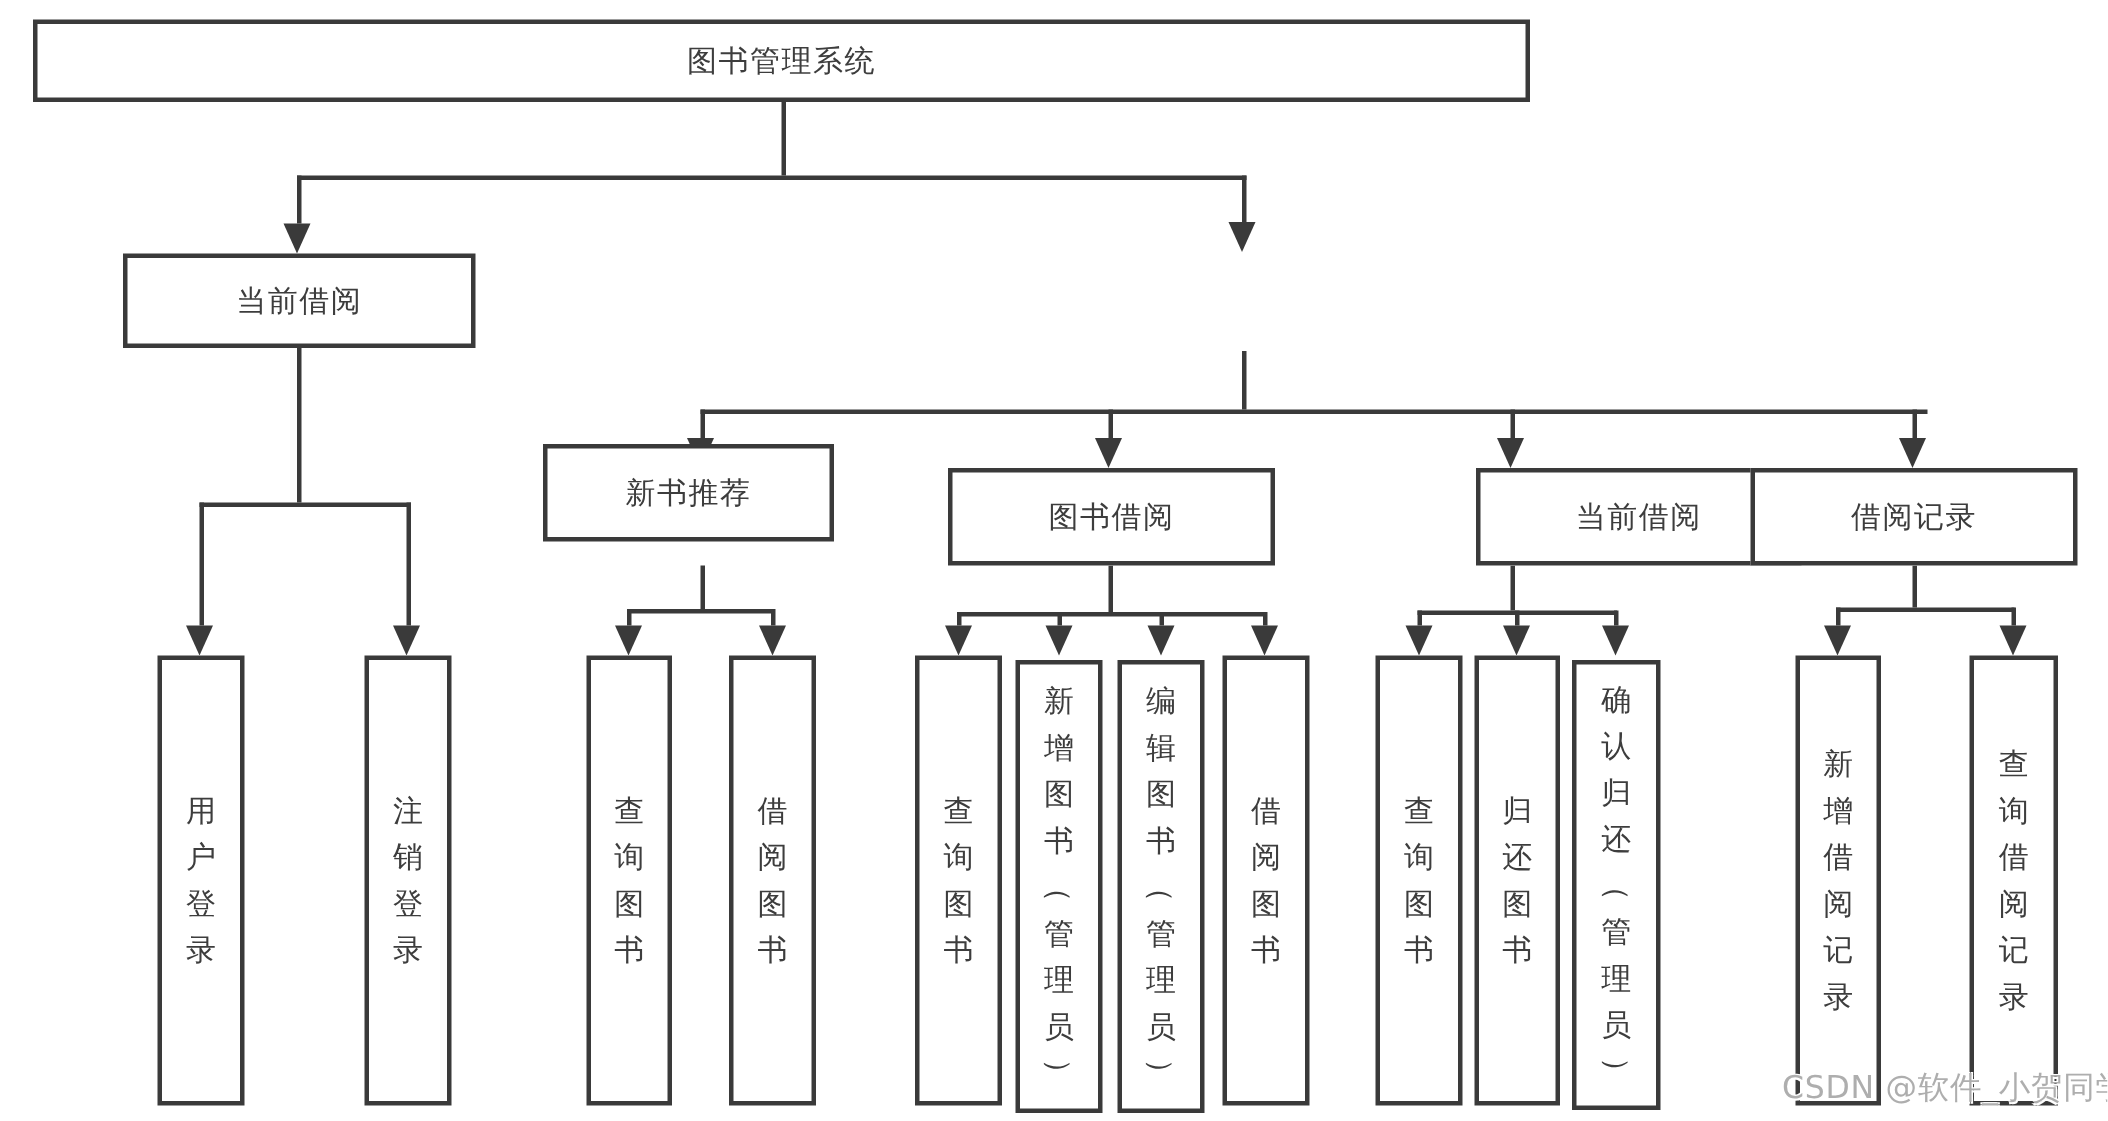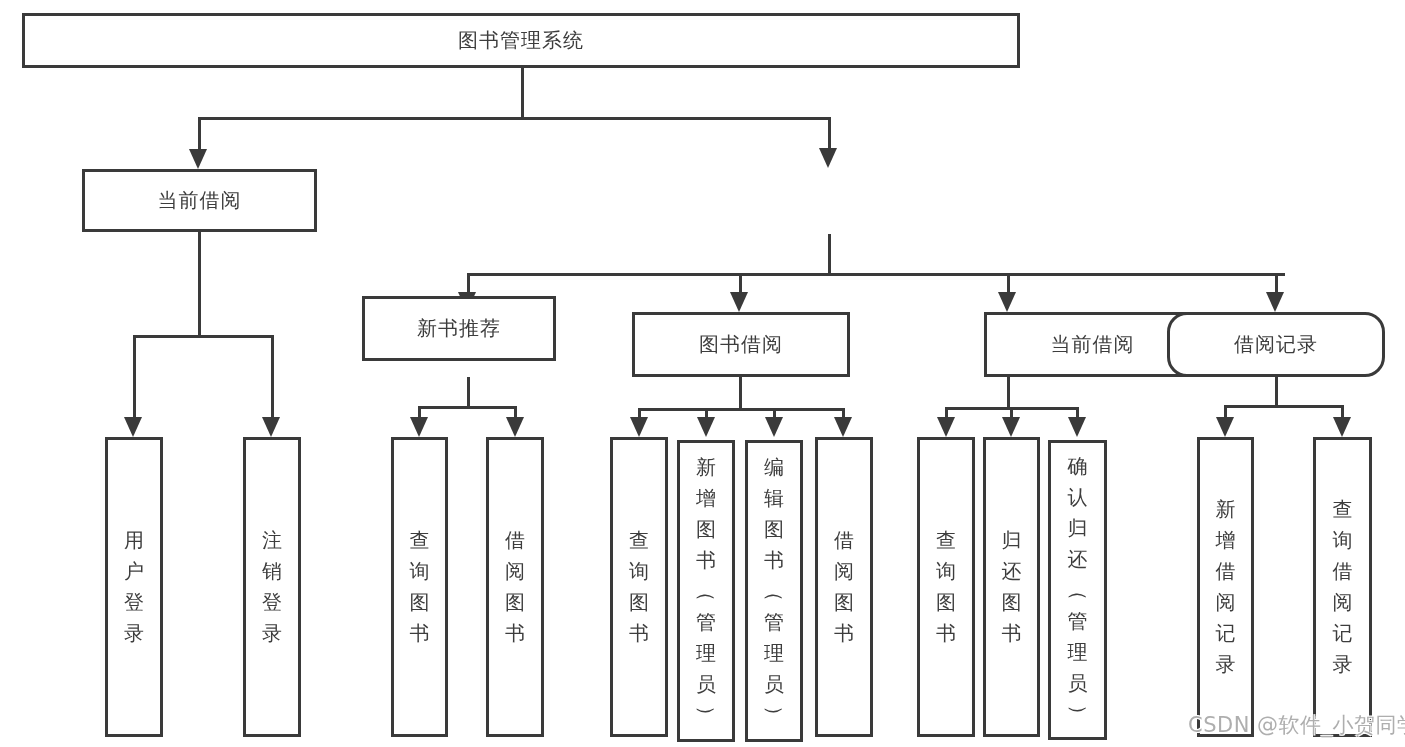--- a/index.html
+++ b/index.html
@@ -69,21 +69,21 @@
 
   <div class="box" style="left:362px;top:296px;width:194px;height:65px;">
     <span>新书推荐</span>
   </div>
   <div class="box" style="left:632px;top:312px;width:218px;height:65px;">
     <span>图书借阅</span>
   </div>
   <div class="box" style="left:936px;top:312px;width:217px;height:65px;margin-left:48px;">
     <span>当前借阅</span>
   </div>
-  <div class="box" style="left:1167px;top:312px;width:218px;height:65px;border-radius:20px;">
+  <div class="box" style="left:1167px;top:312px;width:218px;height:65px;">
     <span>借阅记录</span>
   </div>
 
   <div class="v-line" style="left:467px;top:377px;height:29px;"></div>
   <div class="h-line" style="left:418px;top:406px;width:98px;"></div>
   <div class="v-line" style="left:418px;top:406px;height:11px;"></div>
   <div class="arrow-down" style="left:410px;top:417px;"></div>
   <div class="v-line" style="left:514px;top:406px;height:11px;"></div>
   <div class="arrow-down" style="left:506px;top:417px;"></div>
 

